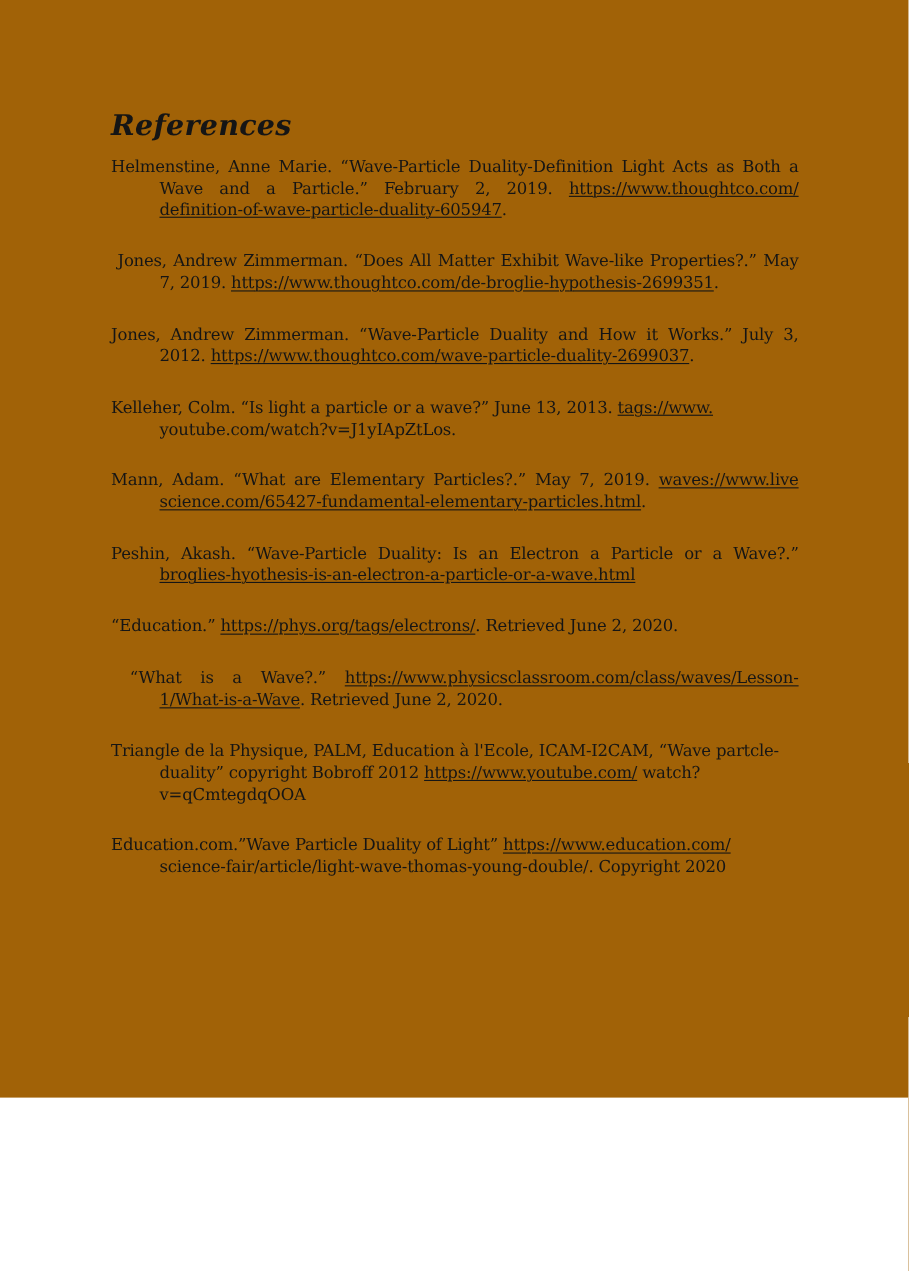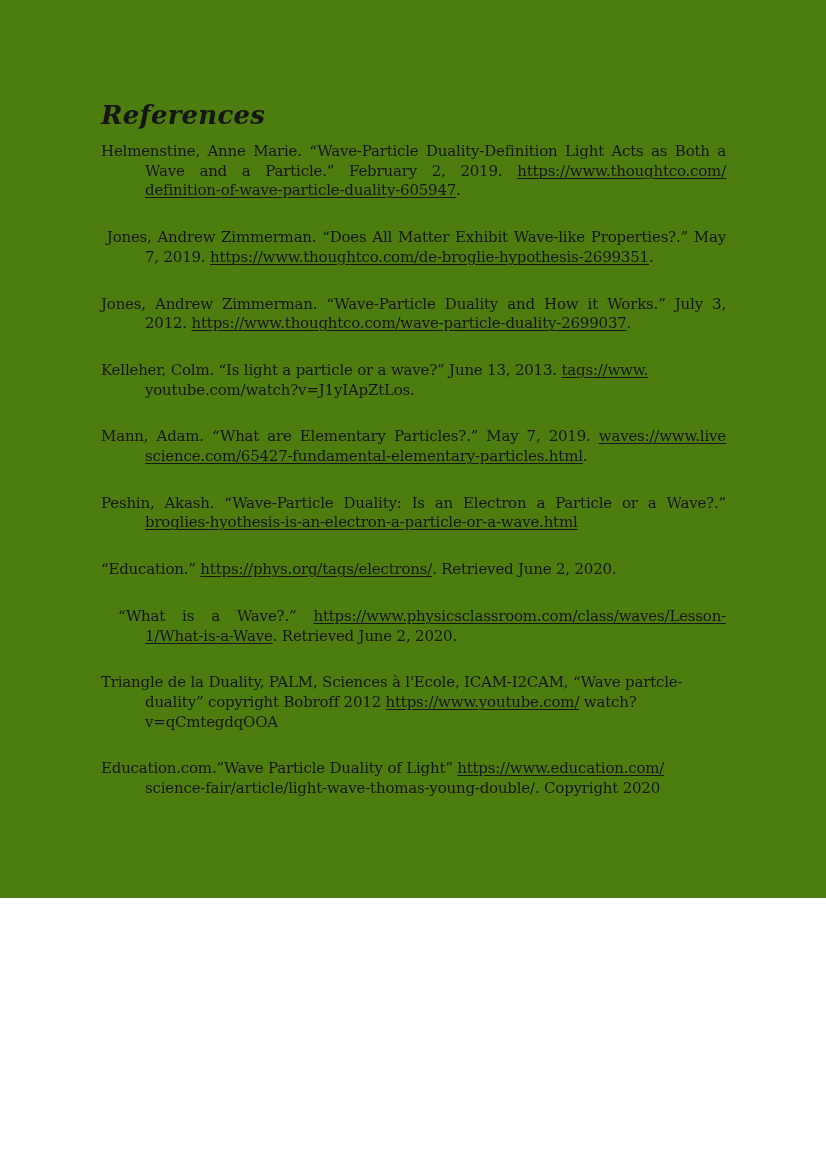--- a/index.html
+++ b/index.html
@@ -3,22 +3,22 @@
 <meta charset="utf-8">
 <style>
   html, body {
     margin: 0;
     padding: 0;
     background: #ffffff;
   }
   .page {
     position: relative;
     width: 826px;
-    height: 898px;
-    background: #4d7c0f;
+    height: 998px;
+    background: #a16207;
     font-family: "DejaVu Serif", serif;
     color: #151515;
     overflow: hidden;
   }
   .content {
     position: absolute;
     left: 101px;
     top: 100px;
     width: 625px;
   }
@@ -109,21 +109,21 @@
           <div class="ln ind"><span class="url">broglies-hyothesis-is-an-electron-a-particle-or-a-wave.html</span></div>
         </div>
         <div class="entry">
           <div class="ln"><span>“Education.” </span><span class="url">https://phys.org/tags/electrons/</span><span>. Retrieved June 2, 2020.</span></div>
         </div>
         <div class="entry">
           <div class="ln j"><span>&nbsp;“What is a Wave?.” </span><span class="url">https://www.physicsclassroom.com/class/waves/Lesson-</span></div>
           <div class="ln ind"><span class="url">1/What-is-a-Wave</span><span>. Retrieved June 2, 2020.</span></div>
         </div>
         <div class="entry">
-          <div class="ln"><span>Triangle de la Duality, PALM, Sciences à l'Ecole, ICAM-I2CAM, “Wave partcle-</span></div>
+          <div class="ln"><span>Triangle de la Physique, PALM, Education à l'Ecole, ICAM-I2CAM, “Wave partcle-</span></div>
           <div class="ln ind"><span>duality” copyright Bobroff 2012 </span><span class="url">https://www.youtube.com/</span><span> watch?</span></div>
           <div class="ln ind"><span>v=qCmtegdqOOA</span></div>
         </div>
         <div class="entry">
           <div class="ln"><span>Education.com.”Wave Particle Duality of Light” </span><span class="url">https://www.education.com/</span></div>
           <div class="ln ind"><span>science-fair/article/light-wave-thomas-young-double/. Copyright 2020</span></div>
         </div>
       </div>
   </div>
   <div class="page-number">25</div>

